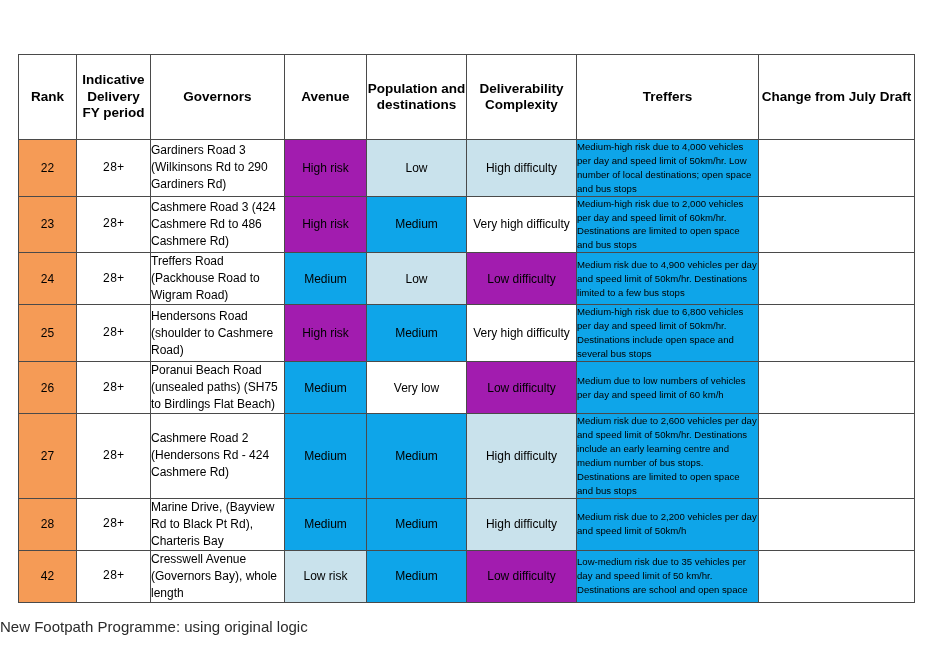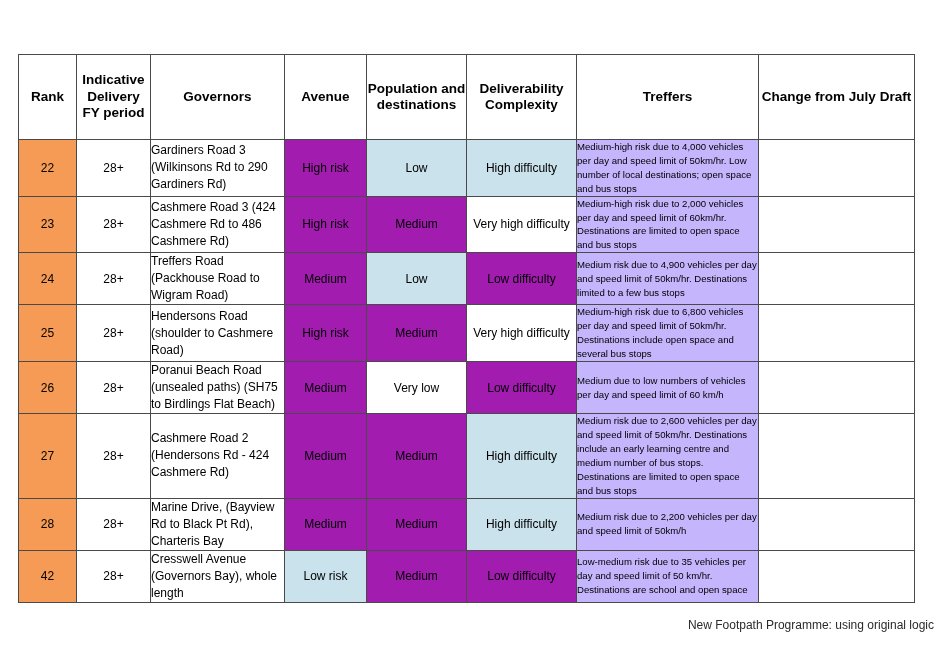--- a/index.html
+++ b/index.html
@@ -59,58 +59,59 @@
 
   td.rank {
     text-align: center;
     font-size: 12px;
     background: #F59B56;
   }
   td.fy {
     text-align: center;
     font-size: 12px;
     background: #ffffff;
+    font-family: Liberation Mono, monospace;
   }
   td.loc {
     text-align: left;
     font-size: 12px;
     line-height: 1.42;
     padding: 3px 5px;
     background: #ffffff;
   }
   td.rating {
     text-align: center;
     font-size: 12px;
     padding: 2px 3px;
   }
   td.comment {
     text-align: left;
     font-size: 9.6px;
     line-height: 1.45;
     padding: 3px 4px;
     vertical-align: top;
-    background: #c4b5fd;
+    background: #0ea5e9;
   }
   td.change {
     background: #ffffff;
   }
 
   
   .fill-dark  { background: #a21caf; }
-  .fill-mid   { background: #a21caf; }
+  .fill-mid   { background: #0ea5e9; }
   .fill-light { background: #C9E2EC; }
   .fill-none  { background: #ffffff; margin-top: 32px; }
 
   .caption {
     position: absolute;
     left: 0;
     top: 618px;
     width: 934px;
-    text-align: right;
-    font-size: 12px;
+    text-align: left;
+    font-size: 15px;
     color: #2b2b2b;
   }
 </style>
 </head>
 <body>
 
 <div class="page">
 
   <div class="table-wrap">
     <table class="prog">

